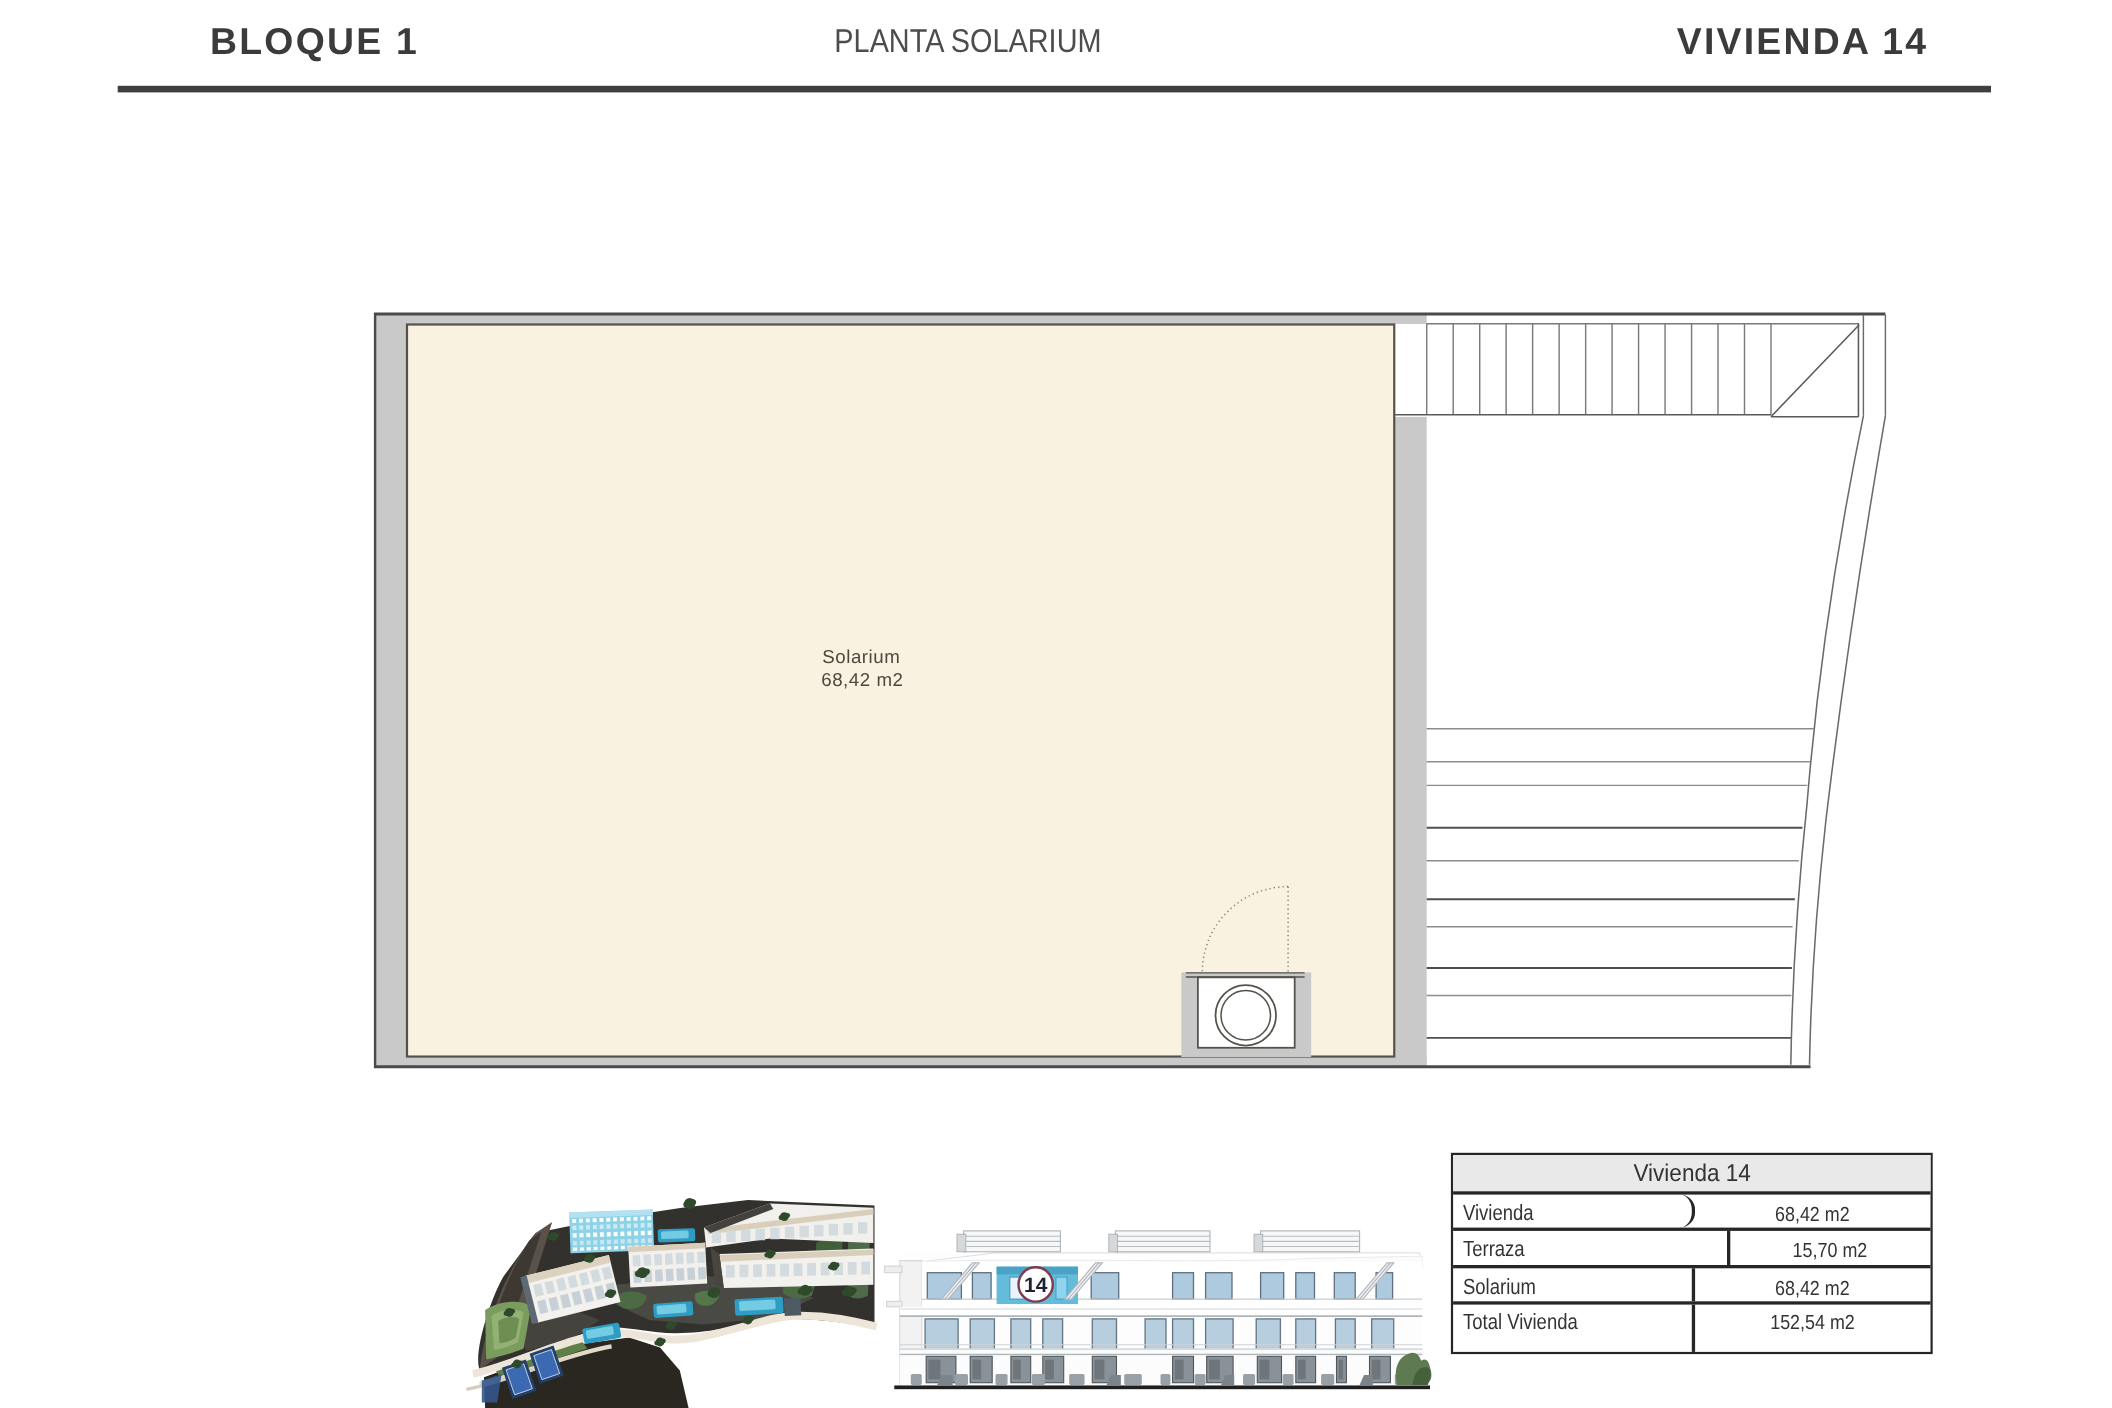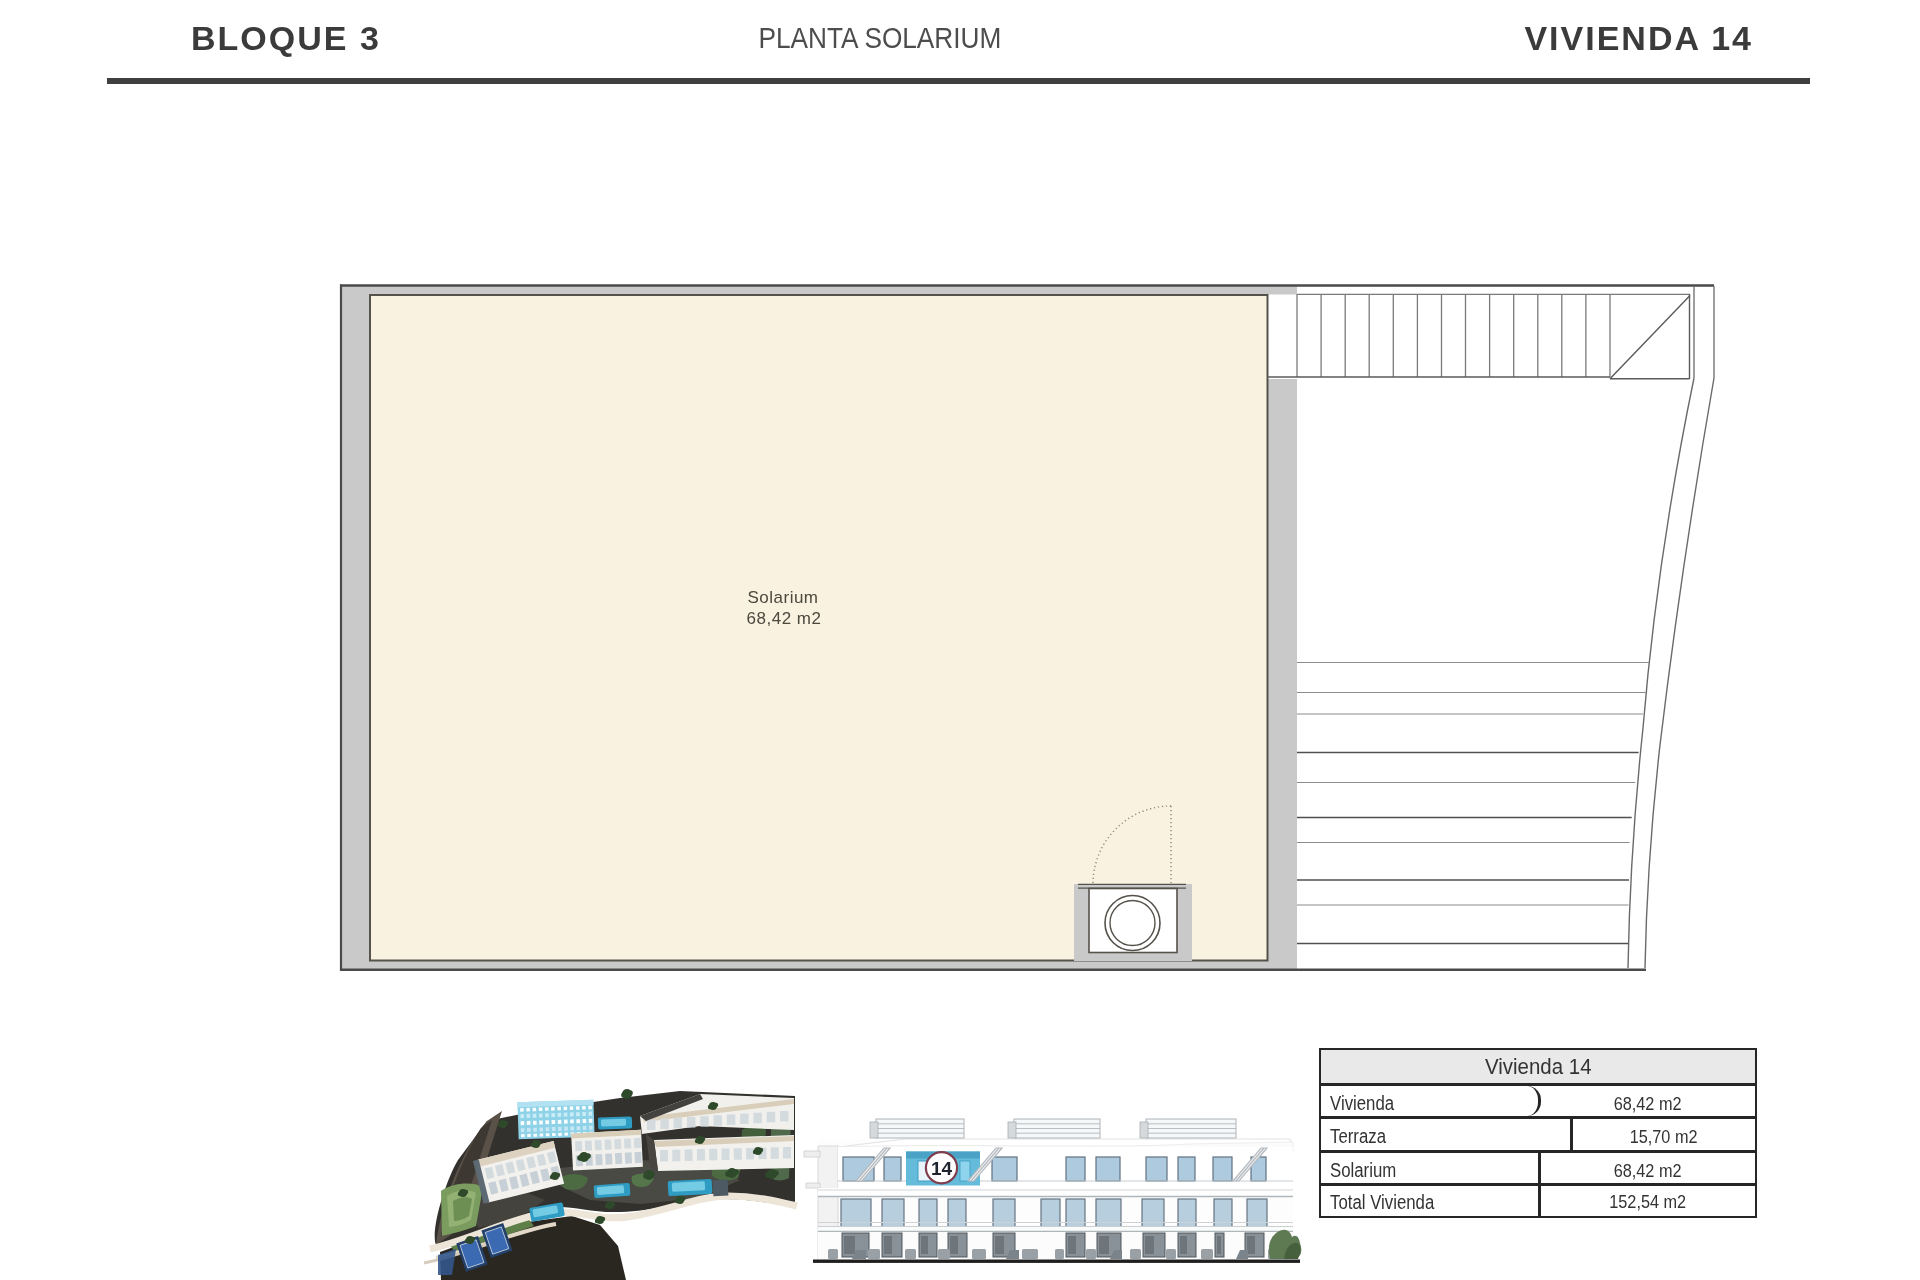--- a/index.html
+++ b/index.html
@@ -4,21 +4,21 @@
 <style>
   html,body{margin:0;padding:0;background:#ffffff;width:1920px;height:1280px;overflow:hidden;}
   *{box-sizing:border-box;}
   body{font-family:"Liberation Sans", sans-serif;}
   .abs{position:absolute;}
 </style>
 </head>
 <body>
 <div style="position:relative;width:1920px;height:1280px;">
 
-<div class="abs" style="left:191px;top:19px;font-size:34px;font-weight:bold;letter-spacing:2px;color:#3b3b3b;">BLOQUE 3</div>
+<div class="abs" style="left:191px;top:19px;font-size:34px;font-weight:bold;letter-spacing:2px;color:#3b3b3b;">BLOQUE 1</div>
 
 <div class="abs" style="left:16px;top:21px;width:1728px;text-align:center;"><span style="display:inline-block;font-size:30px;font-weight:normal;letter-spacing:0px;color:#4d4d4d;transform:scaleX(0.874);transform-origin:50% 50%;">PLANTA SOLARIUM</span></div>
 
 <div class="abs" style="left:1453px;top:19px;width:300px;text-align:right;font-size:34px;font-weight:bold;letter-spacing:2px;color:#3b3b3b;">VIVIENDA 14</div>
 
 <div class="abs" style="left:107px;top:78px;width:1703px;height:6px;background:#3f3f3f;"></div>
 
 <svg class="abs" style="left:0;top:0;" width="1920" height="1280" viewBox="0 0 1920 1280">
 
   <rect x="341" y="286" width="956" height="8.5" fill="#c9c9c9"></rect>
@@ -494,19 +494,19 @@
   <div style="display:flex;height:33.5px;border-top:3px solid #262626;">
     <div style="width:252px;border-right:3px solid #262626;padding-left:9px;line-height:35px;"><span style="display:inline-block;font-size:20px;transform:scaleX(0.84);transform-origin:0 50%;">Terraza</span></div>
     <div style="flex:1;text-align:center;line-height:35px;"><span style="display:inline-block;font-size:18.5px;transform:scaleX(0.88);transform-origin:50% 50%;">15,70 m2</span></div>
   </div>
 
   <div style="display:flex;height:33.5px;border-top:3px solid #262626;">
     <div style="width:220px;border-right:3px solid #262626;padding-left:9px;line-height:35px;"><span style="display:inline-block;font-size:20px;transform:scaleX(0.84);transform-origin:0 50%;">Solarium</span></div>
     <div style="flex:1;text-align:center;line-height:35px;"><span style="display:inline-block;font-size:18.5px;transform:scaleX(0.88);transform-origin:50% 50%;">68,42 m2</span></div>
   </div>
 
-  <div style="display:flex;height:33px;border-top:3px solid #262626;">
+  <div style="display:flex;height:46px;border-top:3px solid #262626;">
     <div style="width:220px;border-right:3px solid #262626;padding-left:9px;line-height:32px;"><span style="display:inline-block;font-size:20px;transform:scaleX(0.84);transform-origin:0 50%;">Total Vivienda</span></div>
     <div style="flex:1;text-align:center;line-height:32px;"><span style="display:inline-block;font-size:18.5px;transform:scaleX(0.88);transform-origin:50% 50%;">152,54 m2</span></div>
   </div>
 </div>
 
 </div>
 
 </body></html>

